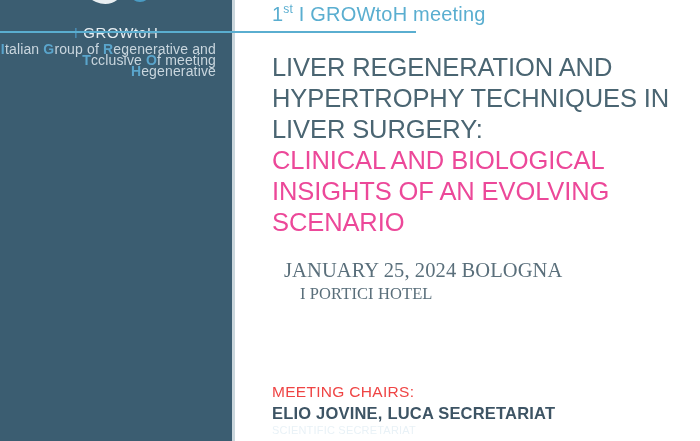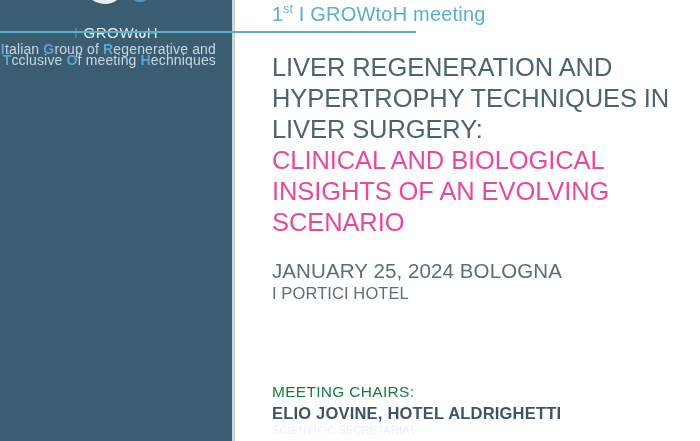--- a/index.html
+++ b/index.html
@@ -60,21 +60,21 @@
     width: 232px;
     text-align: center;
     font-size: 15px;
     letter-spacing: .6px;
     line-height: 1;
     color: #d7e2e8;
     white-space: nowrap;
   }
   .logo-wordmark .wm-i { color: #4a90b8; font-weight: 300; }
   .logo-wordmark .wm-grow { color: #e8eef2; font-weight: 400; }
-  .logo-wordmark .wm-to { font-size: 12px; color: #e8eef2; font-weight: 700; }
+  .logo-wordmark .wm-to { font-size: 14px; color: #e8eef2; font-weight: 400; }
   .logo-wordmark .wm-h { color: #e8eef2; font-weight: 400; }
 
   .logo-expansion {
     position: absolute;
     left: 0;
     top: 44px;
     width: 216px;
     text-align: right;
     font-size: 14px;
     line-height: 11.2px;
@@ -145,50 +145,52 @@
     width: 400px;
     font-size: 25.5px;
     line-height: 31px;
     font-weight: 400;
     color: #ec4899;
     letter-spacing: -.1px;
   }
 
   .date-block {
     position: absolute;
-    left: 0;
+    left: 12px;
     top: 258px;
     width: 400px;
+    font-family: Liberation Serif, serif;
   }
   .date-line {
     font-size: 20.5px;
     line-height: 25px;
     font-weight: 400;
     color: #5a6f7b;
     letter-spacing: .1px;
   }
   .venue-line {
     font-size: 16.5px;
     line-height: 21px;
     font-weight: 400;
     color: #5a6f7b;
     letter-spacing: .1px;
+    margin-left: 16px;
   }
 
   .chairs-block {
     position: absolute;
     left: 0;
     top: 381px;
     width: 400px;
   }
   .chairs-label {
     font-size: 15.5px;
     line-height: 21px;
     font-weight: 400;
-    color: #15803d;
+    color: #ef4444;
     letter-spacing: .3px;
   }
   .chairs-names {
     font-size: 16.5px;
     line-height: 22px;
     font-weight: 700;
     color: #3d5464;
     letter-spacing: .2px;
   }
   .chairs-extra {
@@ -216,21 +218,21 @@
         <rect x="63" y="0" width="5" height="30" fill="#7ec3e0" opacity="0.65"></rect>
       </svg>
     </div>
 
     <div class="logo-wordmark">
       <span class="wm-i">I</span><span>&nbsp;</span><span class="wm-grow">GROW</span><span class="wm-to">to</span><span class="wm-h">H</span>
     </div>
 
     <div class="logo-expansion" id="logo-expansion">
         <div><span class="hl">I</span><span>talian </span><span class="hl">G</span><span>roup of </span><span class="hl">R</span><span>egenerative and</span></div>
-        <div><span class="hl">T</span><span>cclusive </span><span class="hl">O</span><span>f meeting </span><span class="hl">H</span><span>echniques</span></div>
+        <div><span class="hl">T</span><span>cclusive </span><span class="hl">O</span><span>f meeting </span><span class="hl">H</span><span>egenerative</span></div>
       </div>
   </div>
   <div class="panel-edge"></div>
 
   <div class="content">
 
     <div class="rule-tail"></div>
     <div class="rule"></div>
 
     <div class="kicker">
@@ -241,18 +243,18 @@
 
     <div class="subtitle">CLINICAL AND BIOLOGICAL INSIGHTS OF AN EVOLVING SCENARIO</div>
 
     <div class="date-block">
       <div class="date-line">JANUARY 25, 2024 BOLOGNA</div>
       <div class="venue-line">I PORTICI HOTEL</div>
     </div>
 
     <div class="chairs-block">
       <div class="chairs-label">MEETING CHAIRS:</div>
-      <div class="chairs-names">ELIO JOVINE, HOTEL ALDRIGHETTI</div>
+      <div class="chairs-names">ELIO JOVINE, LUCA SECRETARIAT</div>
       <div class="chairs-extra">SCIENTIFIC SECRETARIAT</div>
     </div>
 
   </div>
 </div>
 
 </body></html>

